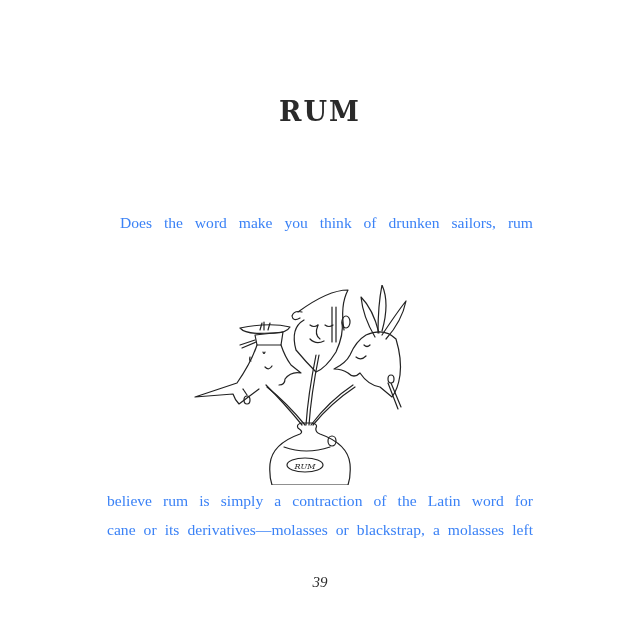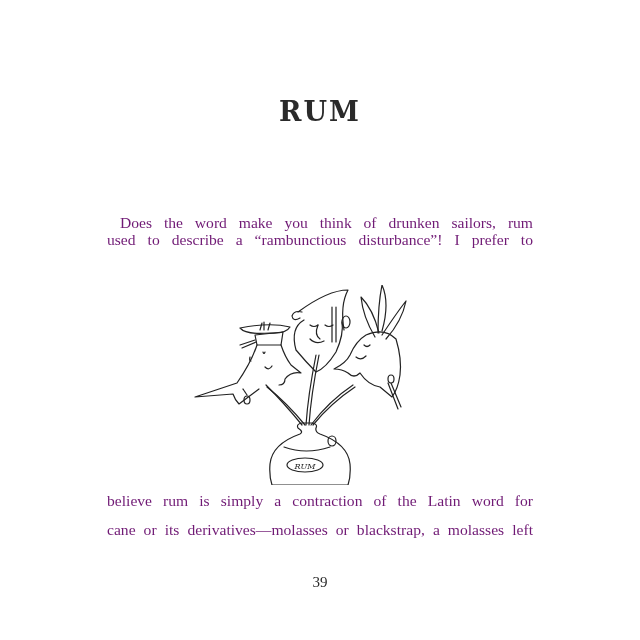--- a/index.html
+++ b/index.html
@@ -8,45 +8,44 @@
     overflow: hidden; font-family: "Liberation Serif", "DejaVu Serif", serif; color: #1e1e1e;
   }
   .page { position: absolute; left: 0; top: 0; width: 640px; height: 640px; }
   .title {
     position: absolute; left: 0; width: 640px; top: 96px; text-align: center;
     font-family: "DejaVu Serif", serif; font-weight: bold; font-size: 27px;
     letter-spacing: 2px; color: #2a2a2a;
   }
   .para {
     position: absolute; left: 107px; width: 426px;
-    font-size: 15.6px; line-height: 17.2px; text-align: justify; color: #701a75;
+    font-size: 15.6px; line-height: 17.2px; text-align: justify; color: #3b82f6;
   }
   .line { display: block; text-align: justify; text-align-last: justify; white-space: nowrap; }
   .line.last { text-align-last: left; }
   .indent { padding-left: 13px; }
   .p1 { top: 214px; }
   .p2 { top: 492px; }
   .p3 { top: 521px; }
   .illus { position: absolute; left: 180px; top: 285px; width: 260px; height: 200px; }
   .pagenum {
     position: absolute; left: 0; width: 640px; top: 574px; text-align: center;
-    font-size: 15px; color: #2a2a2a;
+    font-size: 15px; color: #2a2a2a; font-style: italic;
   }
   em { font-style: italic; }
 </style>
 </head>
 <body>
 
 <div class="page">
 
   <div class="title">RUM</div>
 
   <div class="para p1">
     <span class="line indent">Does the word make you think of drunken sailors, rum</span>
-    <span class="line">used to describe a “rambunctious disturbance”! I prefer to</span>
   </div>
 
   <svg class="illus" viewBox="0 0 260 200" fill="none" stroke="#222" stroke-width="1.2" stroke-linecap="round" stroke-linejoin="round">
 
     <g>
       <path d="M118 143 q-2 -4 4 -5 h10 q6 1 4 5 q-1 4 4 6 q28 10 30 30 q1 12 -2 21 h-76 q-3 -9 -2 -21 q2 -20 30 -30 q4 -2 -2 -6 z"></path>
       <ellipse cx="152" cy="156" rx="4" ry="5"></ellipse>
       <path d="M104 162 q22 8 46 0"></path>
       <ellipse cx="125" cy="180" rx="18" ry="7"></ellipse>
       <text x="125" y="183.5" font-size="8" font-family="DejaVu Serif, serif" font-style="italic" text-anchor="middle" stroke="none" fill="#222">RUM</text>

